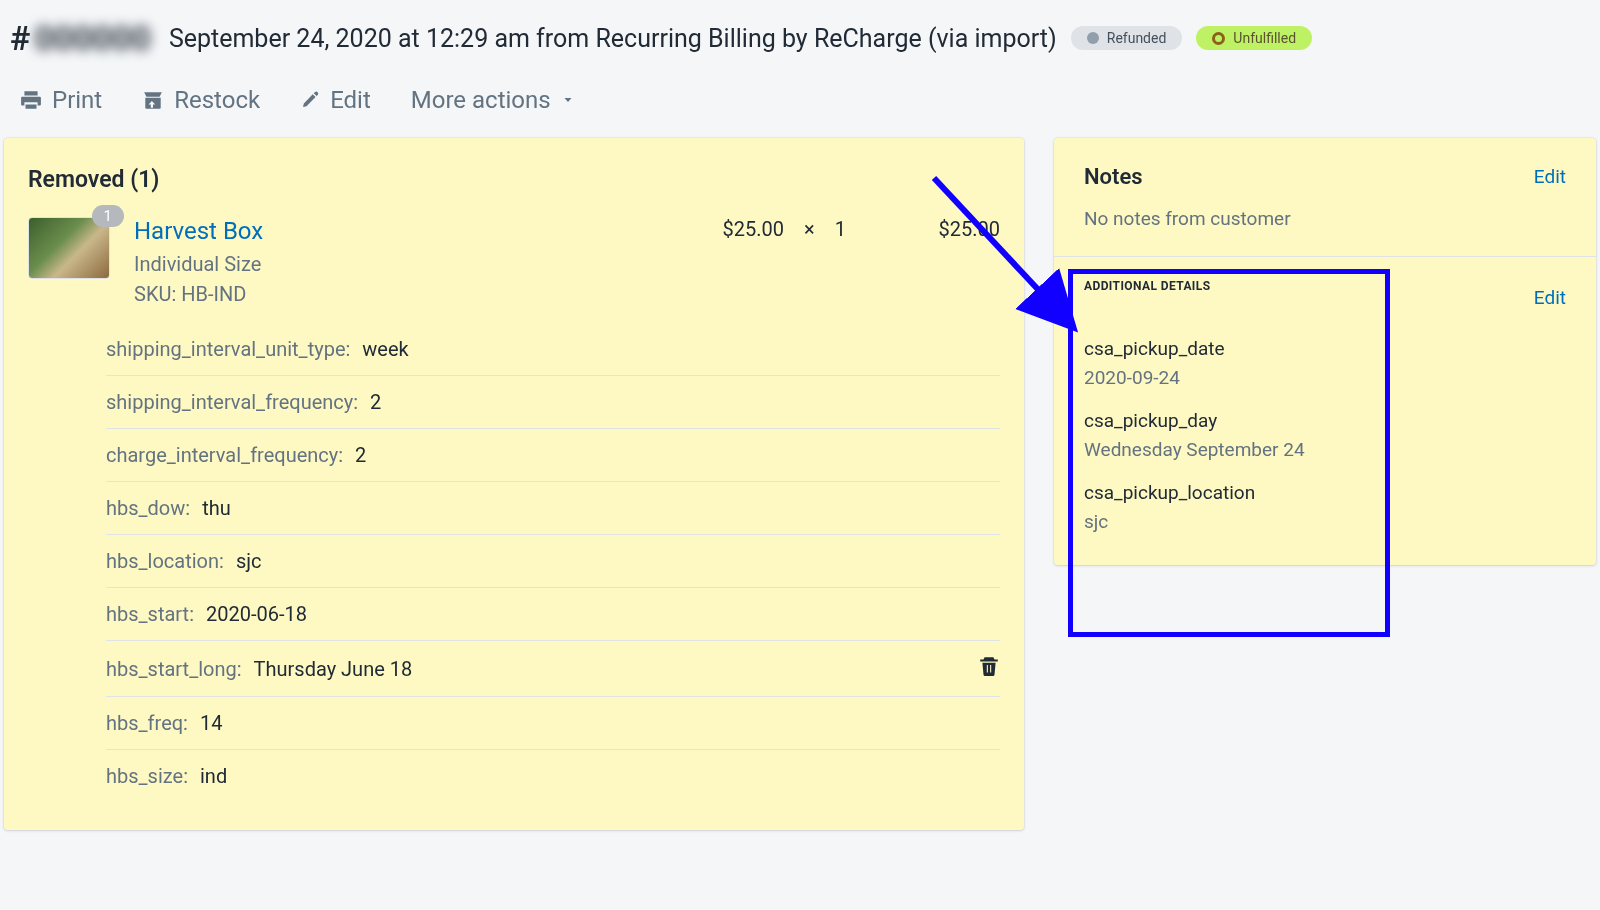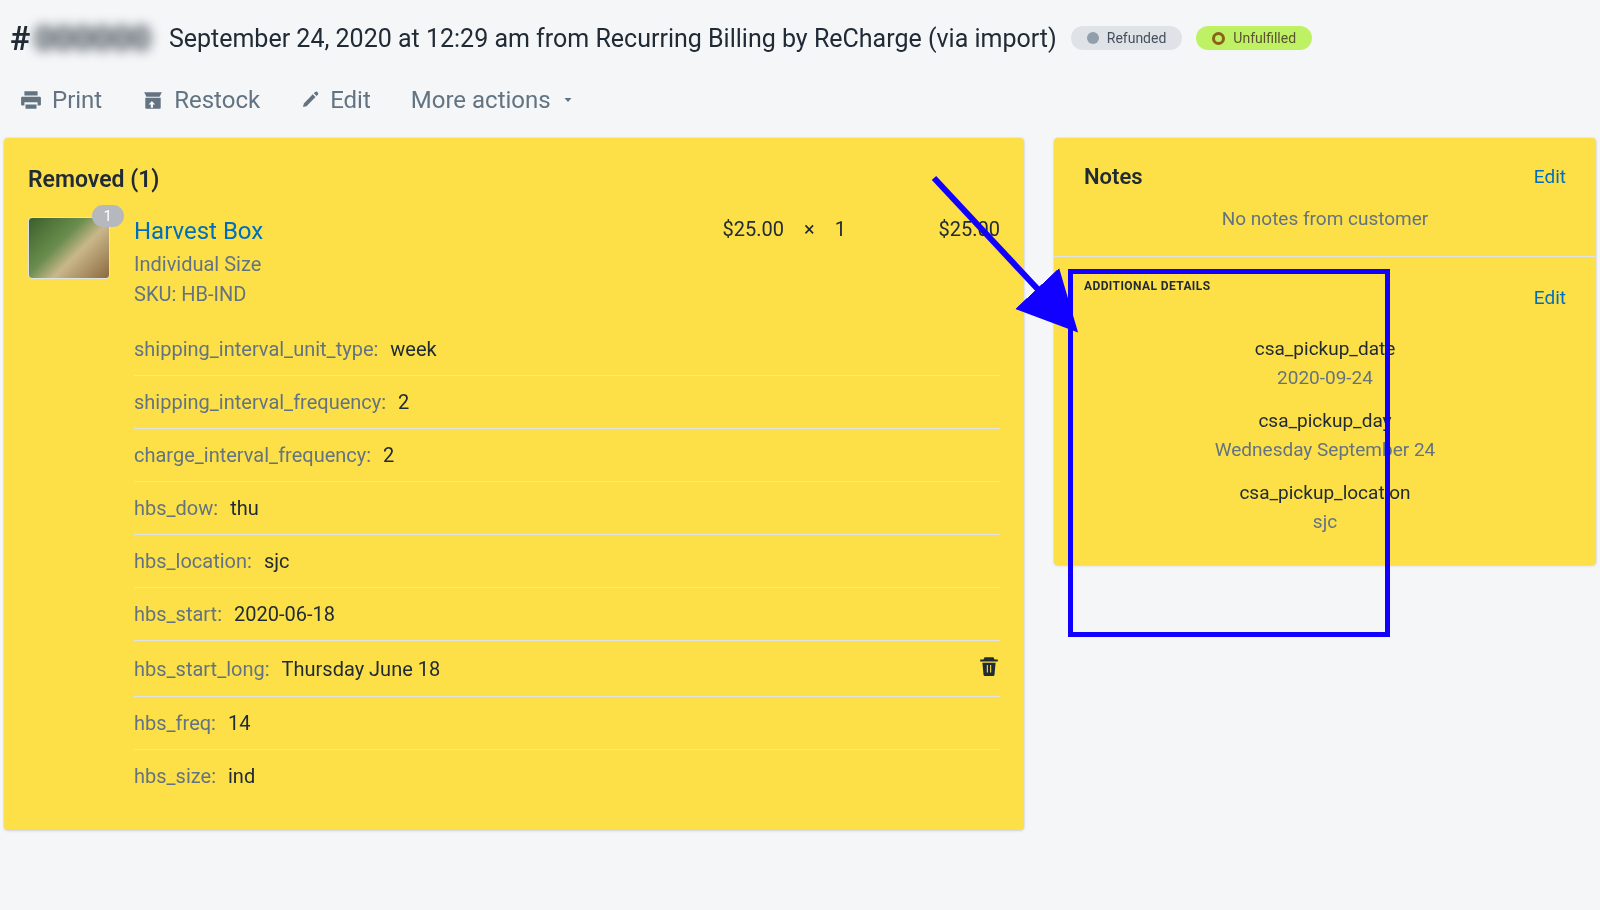--- a/index.html
+++ b/index.html
@@ -78,26 +78,26 @@
     font-size: 24px;
     cursor: pointer;
   }
   .tool-btn svg { fill: #637381; }
   .layout {
     display: flex;
     gap: 30px;
     padding: 0 4px;
   }
   .card {
-    background: #fde047;
+    background: #fef9c3;
     border-radius: 4px;
     box-shadow: 0 0 0 1px rgba(63,63,68,.05), 0 1px 3px rgba(63,63,68,.15);
   }
   .main-col { flex: 0 0 1020px; }
-  .side-col { flex: 1; display:flex; flex-direction:column; gap:20px;text-align:center;}
+  .side-col { flex: 1; display:flex; flex-direction:column; gap:20px;}
   .card-removed {
     padding: 28px 24px;
   }
   .removed-title {
     font-size: 23px;
     font-weight: 600;
     margin-bottom: 24px;
   }
   .line-item {
     display: flex;
@@ -274,21 +274,21 @@
           <div class="item-sub">SKU: HB-IND</div>
         </div>
         <div class="item-price-row">
           <span>$25.00</span>
           <span>×</span>
           <span>1</span>
         </div>
         <div class="item-total">$25.00</div>
       </div>
 
-      <div class="props" style="margin-left:106px;">
+      <div class="props" style="margin-left:78px;">
         <div class="prop-row">
           <span class="prop-key">shipping_interval_unit_type:</span>
           <span class="prop-val">week</span>
         </div>
         <div class="prop-row">
           <span class="prop-key">shipping_interval_frequency:</span>
           <span class="prop-val">2</span>
         </div>
         <div class="prop-row">
           <span class="prop-key">charge_interval_frequency:</span>

